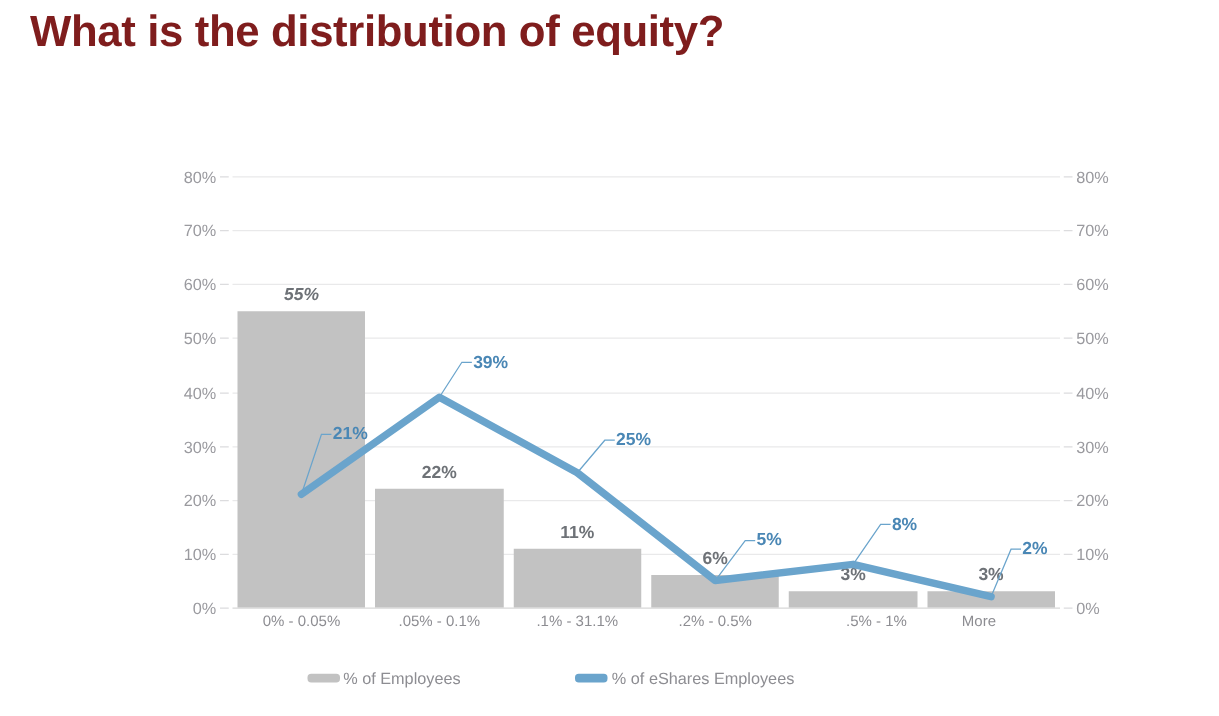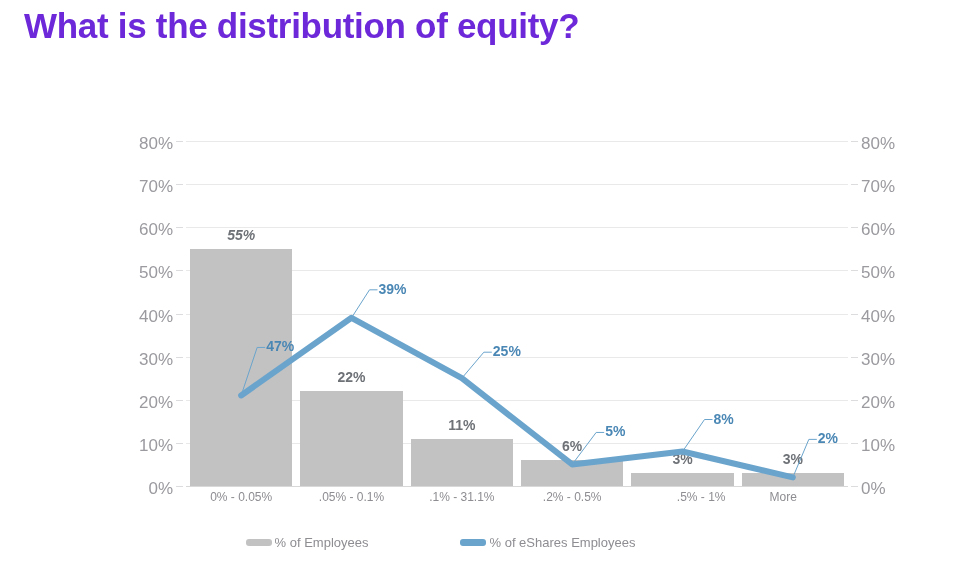--- a/index.html
+++ b/index.html
@@ -21,21 +21,21 @@
     background: #ffffff;
   }
 
   
   #chart-title {
     position: absolute;
     left: 24px;
     top: 6px;
     font-size: 35px;
     font-weight: bold;
-    color: #6d28d9;
+    color: #7f1d1d;
     letter-spacing: -0.3px;
     white-space: nowrap;
   }
 
   
   #chart-area {
     position: absolute;
     left: 0;
     top: 100px;
     width: 975px;
@@ -58,21 +58,21 @@
     height: 1px;
     background: #e9e9ea;
   }
   .gridline.baseline {
     background: #d8d8d8;
   }
 
   
   .axis-label {
     position: absolute;
-    font-size: 17px;
+    font-size: 13px;
     color: #9a9a9f;
     white-space: nowrap;
     line-height: 1;
   }
   .axis-label.left  { right: 100%; margin-right: 13px; text-align: right; }
   .axis-label.right { left: 100%;  margin-left: 13px;  text-align: left;  }
 
   .tick-mark {
     position: absolute;
     width: 7px;
@@ -254,21 +254,21 @@
             <path d="M 165.5 176.8125 L 183.5 148.8125 L 191.5 148.8125" fill="none" stroke="#6aa4cc" stroke-width="1"></path>
             <path d="M 275.8333333333333 237.1875 L 297.8333333333333 211.1875 L 305.8333333333333 211.1875" fill="none" stroke="#6aa4cc" stroke-width="1"></path>
             <path d="M 386.1666666666667 323.4375 L 410.1666666666667 291.4375 L 418.1666666666667 291.4375" fill="none" stroke="#6aa4cc" stroke-width="1"></path>
             <path d="M 496.5 310.5 L 518.5 278.5 L 526.5 278.5" fill="none" stroke="#6aa4cc" stroke-width="1"></path>
             <path d="M 606.8333333333333 336.375 L 622.8333333333333 298.375 L 630.8333333333333 298.375" fill="none" stroke="#6aa4cc" stroke-width="1"></path>
           </g>
         <polyline id="line-path" fill="none" stroke="#6aa4cc" stroke-width="6" stroke-linejoin="round" stroke-linecap="round" points="55.166666666666664,254.4375 165.5,176.8125 275.8333333333333,237.1875 386.1666666666667,323.4375 496.5,310.5 606.8333333333333,336.375"></polyline>
       </svg>
 
       <div id="line-labels">
-          <div class="line-label" style="left: 80.1667px; top: 198.438px;">47%</div>
+          <div class="line-label" style="left: 80.1667px; top: 198.438px;">21%</div>
           <div class="line-label" style="left: 192.5px; top: 140.812px;">39%</div>
           <div class="line-label" style="left: 306.833px; top: 203.188px;">25%</div>
           <div class="line-label" style="left: 419.167px; top: 283.438px;">5%</div>
           <div class="line-label" style="left: 527.5px; top: 270.5px;">8%</div>
           <div class="line-label" style="left: 631.833px; top: 290.375px;">2%</div>
         </div>
     </div>
 
     <div id="categories">
         <div class="cat-label" style="left: 0px; width: 110.333px;">0% - 0.05%</div>

